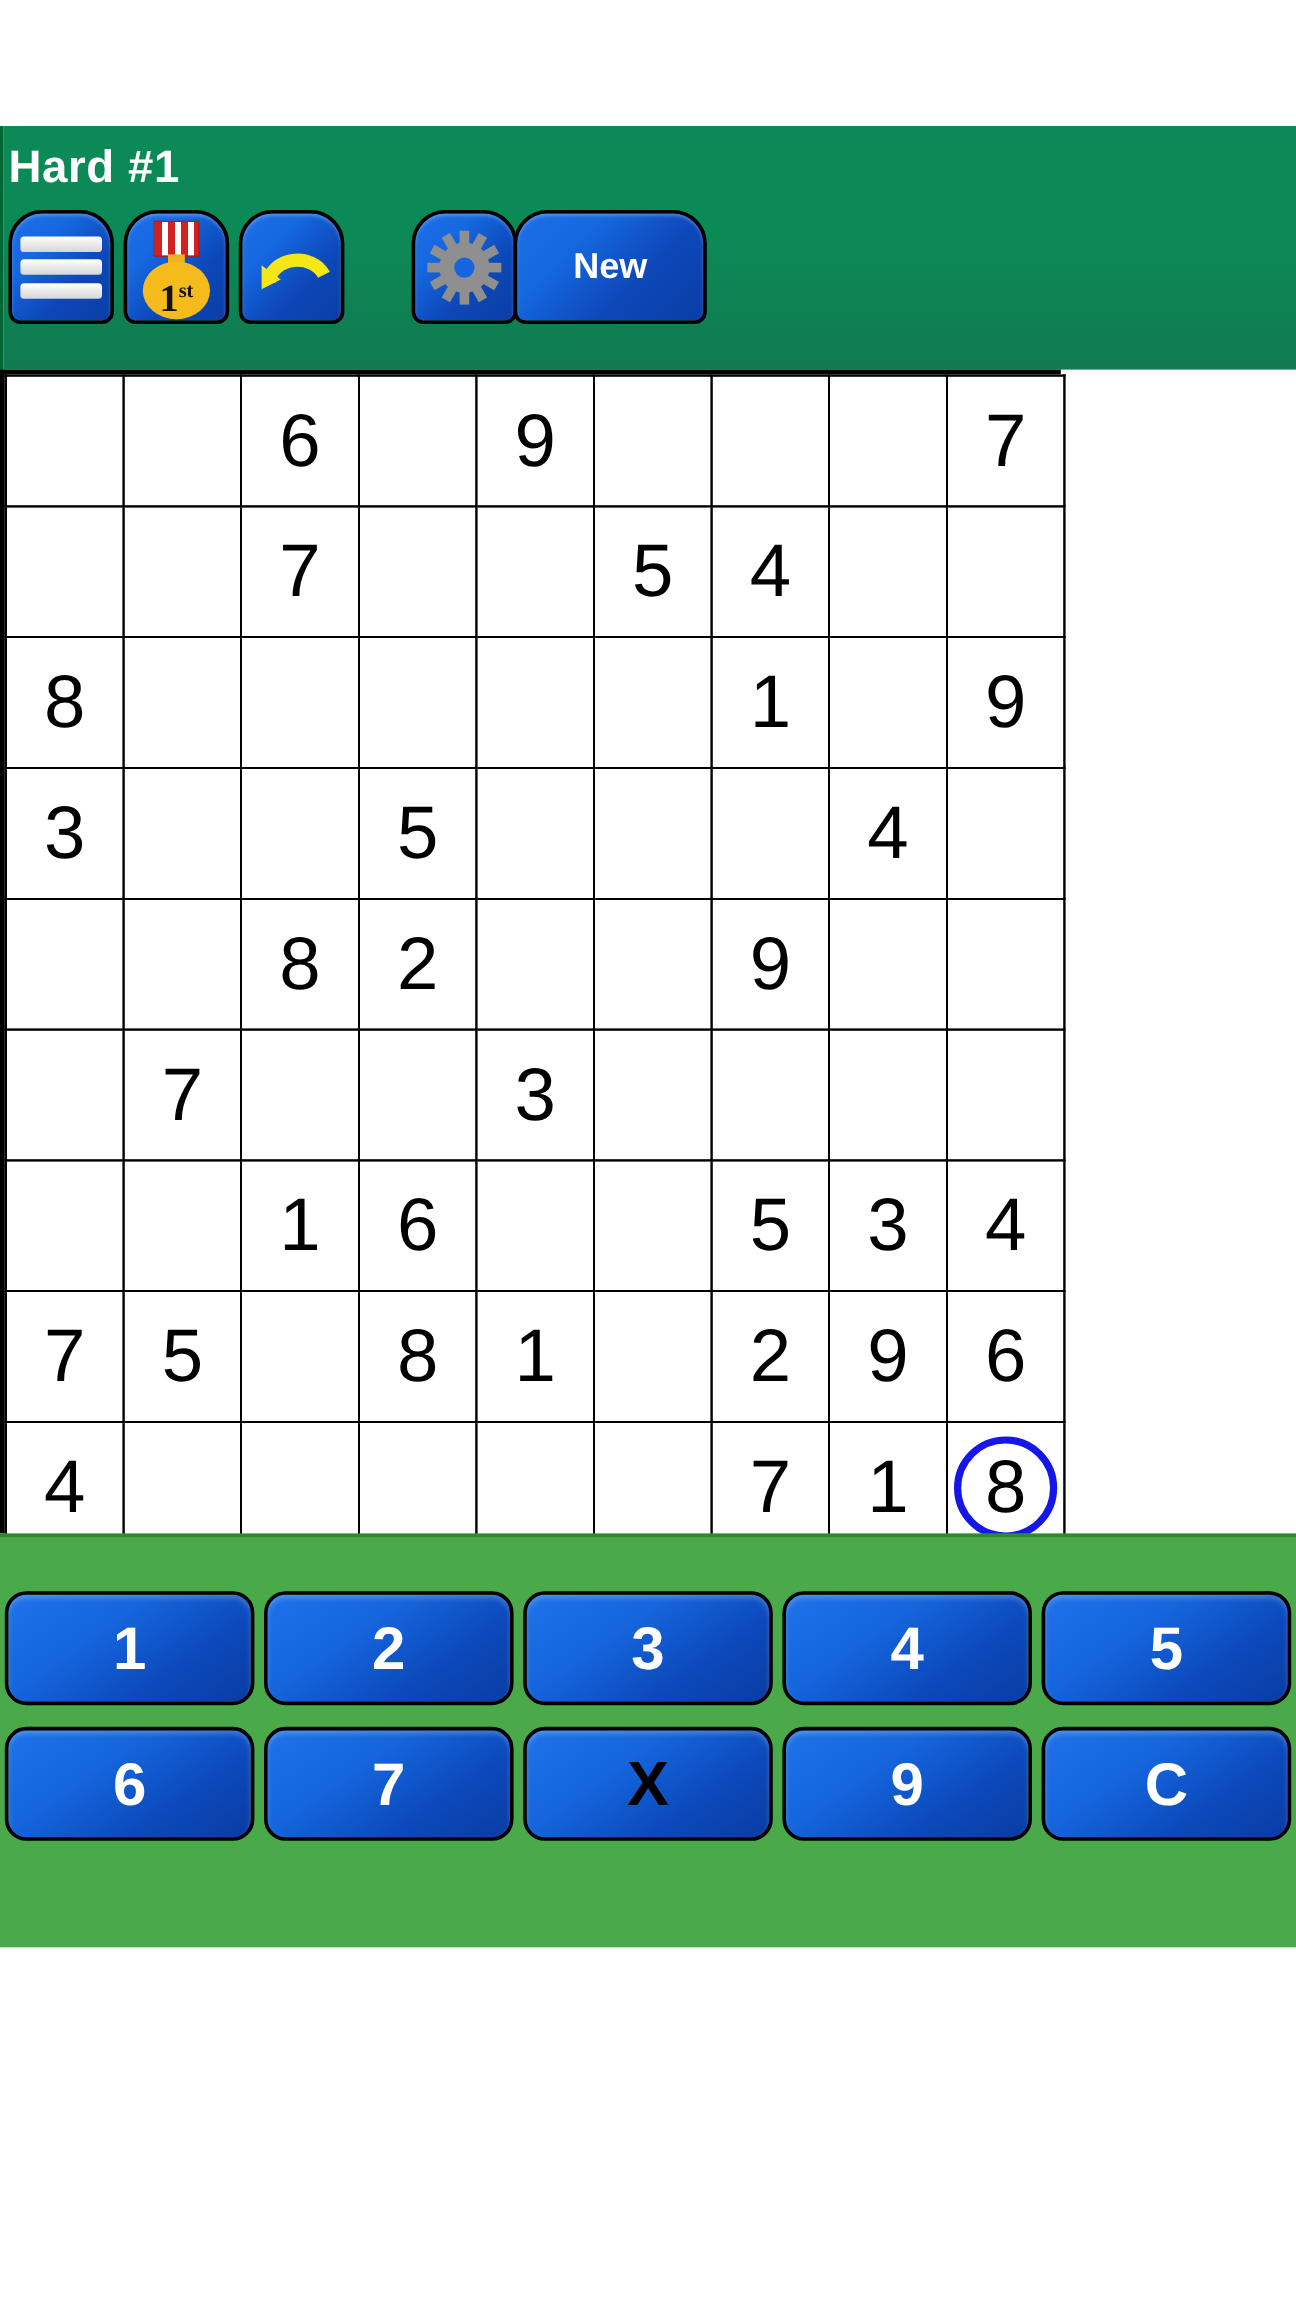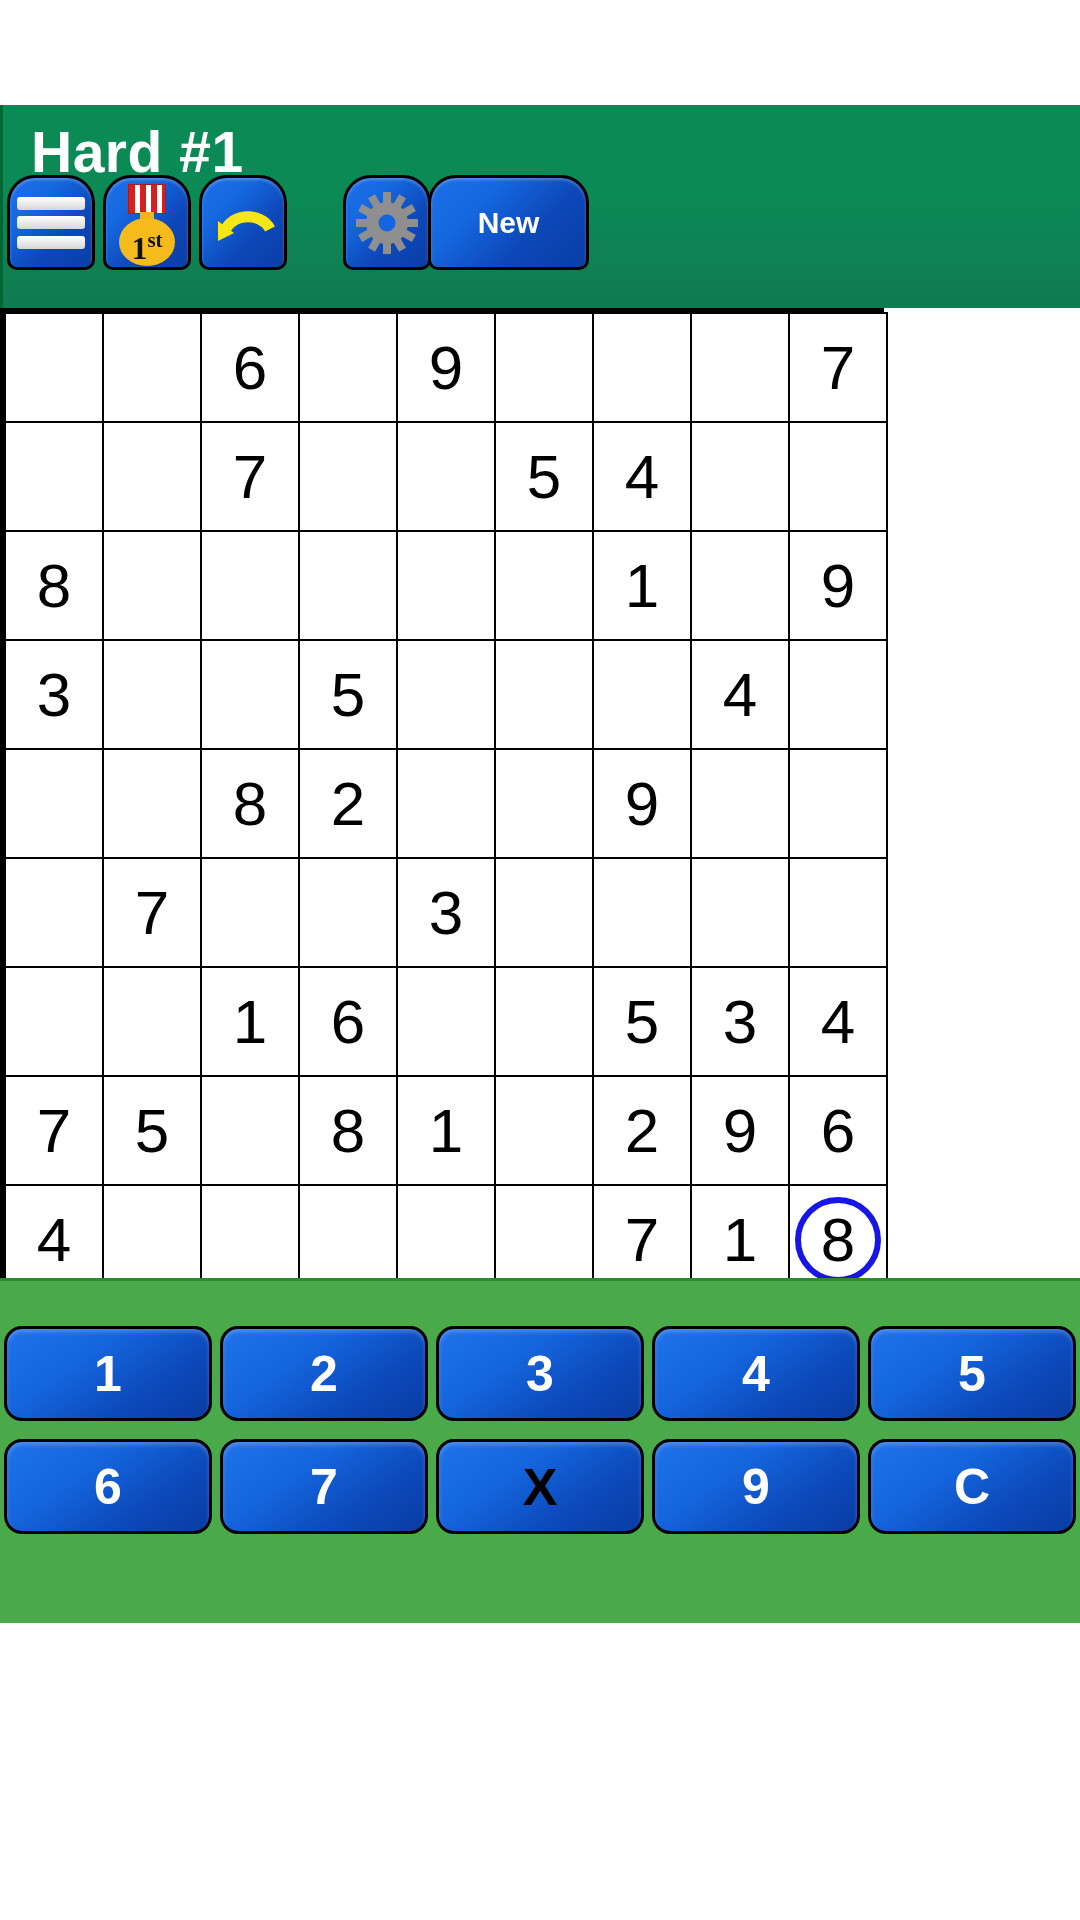--- a/index.html
+++ b/index.html
@@ -8,23 +8,22 @@
   #app { position:relative; width:1080px; height:1920px; background:#ffffff; overflow:hidden; }
 
   
   .header {
     position:absolute; left:0; top:105px; width:1080px; height:203px;
     background:linear-gradient(180deg,#0c8a56 0%,#0c8a56 45%,#117a50 100%);
     border-left:3px solid #063; 
   }
   .header-title {
     position:absolute; left:4px; top:14px;
-    font-size:57px; font-weight:bold; color:#ffffff; letter-spacing:0.5px;
+    font-size:38px; font-weight:bold; color:#ffffff; letter-spacing:0.5px;
     font-family:"Liberation Sans", sans-serif;
-    margin-left:24px;
   }
   .btn-row { position:absolute; left:0; top:70px; height:95px; }
 
   .tbtn {
     position:absolute; top:0; height:95px;
     border:3px solid #000000;
     border-radius:28px 28px 10px 10px;
     background:linear-gradient(135deg,#1e6fe8 0%,#1568e0 30%,#0d47b8 65%,#0a3ea5 100%);
     display:flex; align-items:center; justify-content:center;
     box-shadow:inset 0 2px 3px rgba(255,255,255,.25);
@@ -39,21 +38,21 @@
 
   
   .medal { position:relative; width:66px; height:78px; }
   .medal .ribbon { position:absolute; left:14px; top:0; width:38px; height:30px;
     background:repeating-linear-gradient(90deg,#d32020 0 6px,#ffffff 6px 11px); border:1px solid #b01818;}
   .medal .neck { position:absolute; left:26px; top:28px; width:14px; height:14px; background:#f2b21b;}
   .medal .disc { position:absolute; left:5px; top:34px; width:56px; height:48px; border-radius:50%;
     background:#f5bb1c; display:flex; align-items:flex-end; justify-content:center; }
   .medal .disc .t { font-size:32px; font-weight:bold; color:#111; line-height:1; padding-bottom:2px;
     font-family:"Liberation Serif", serif;}
-  .medal .disc .t sup { font-size:21px; }
+  .medal .disc .t sup { font-size:17px; }
 
   
   .undo { width:66px; height:56px; position:relative; }
 
   
   .gear { width:62px; height:62px; position:relative; }
 
   
   .grid-wrap { position:absolute; left:0; top:308px; width:884px; height:970px;
     border-top:4px solid #000; border-left:4px solid #000; }

